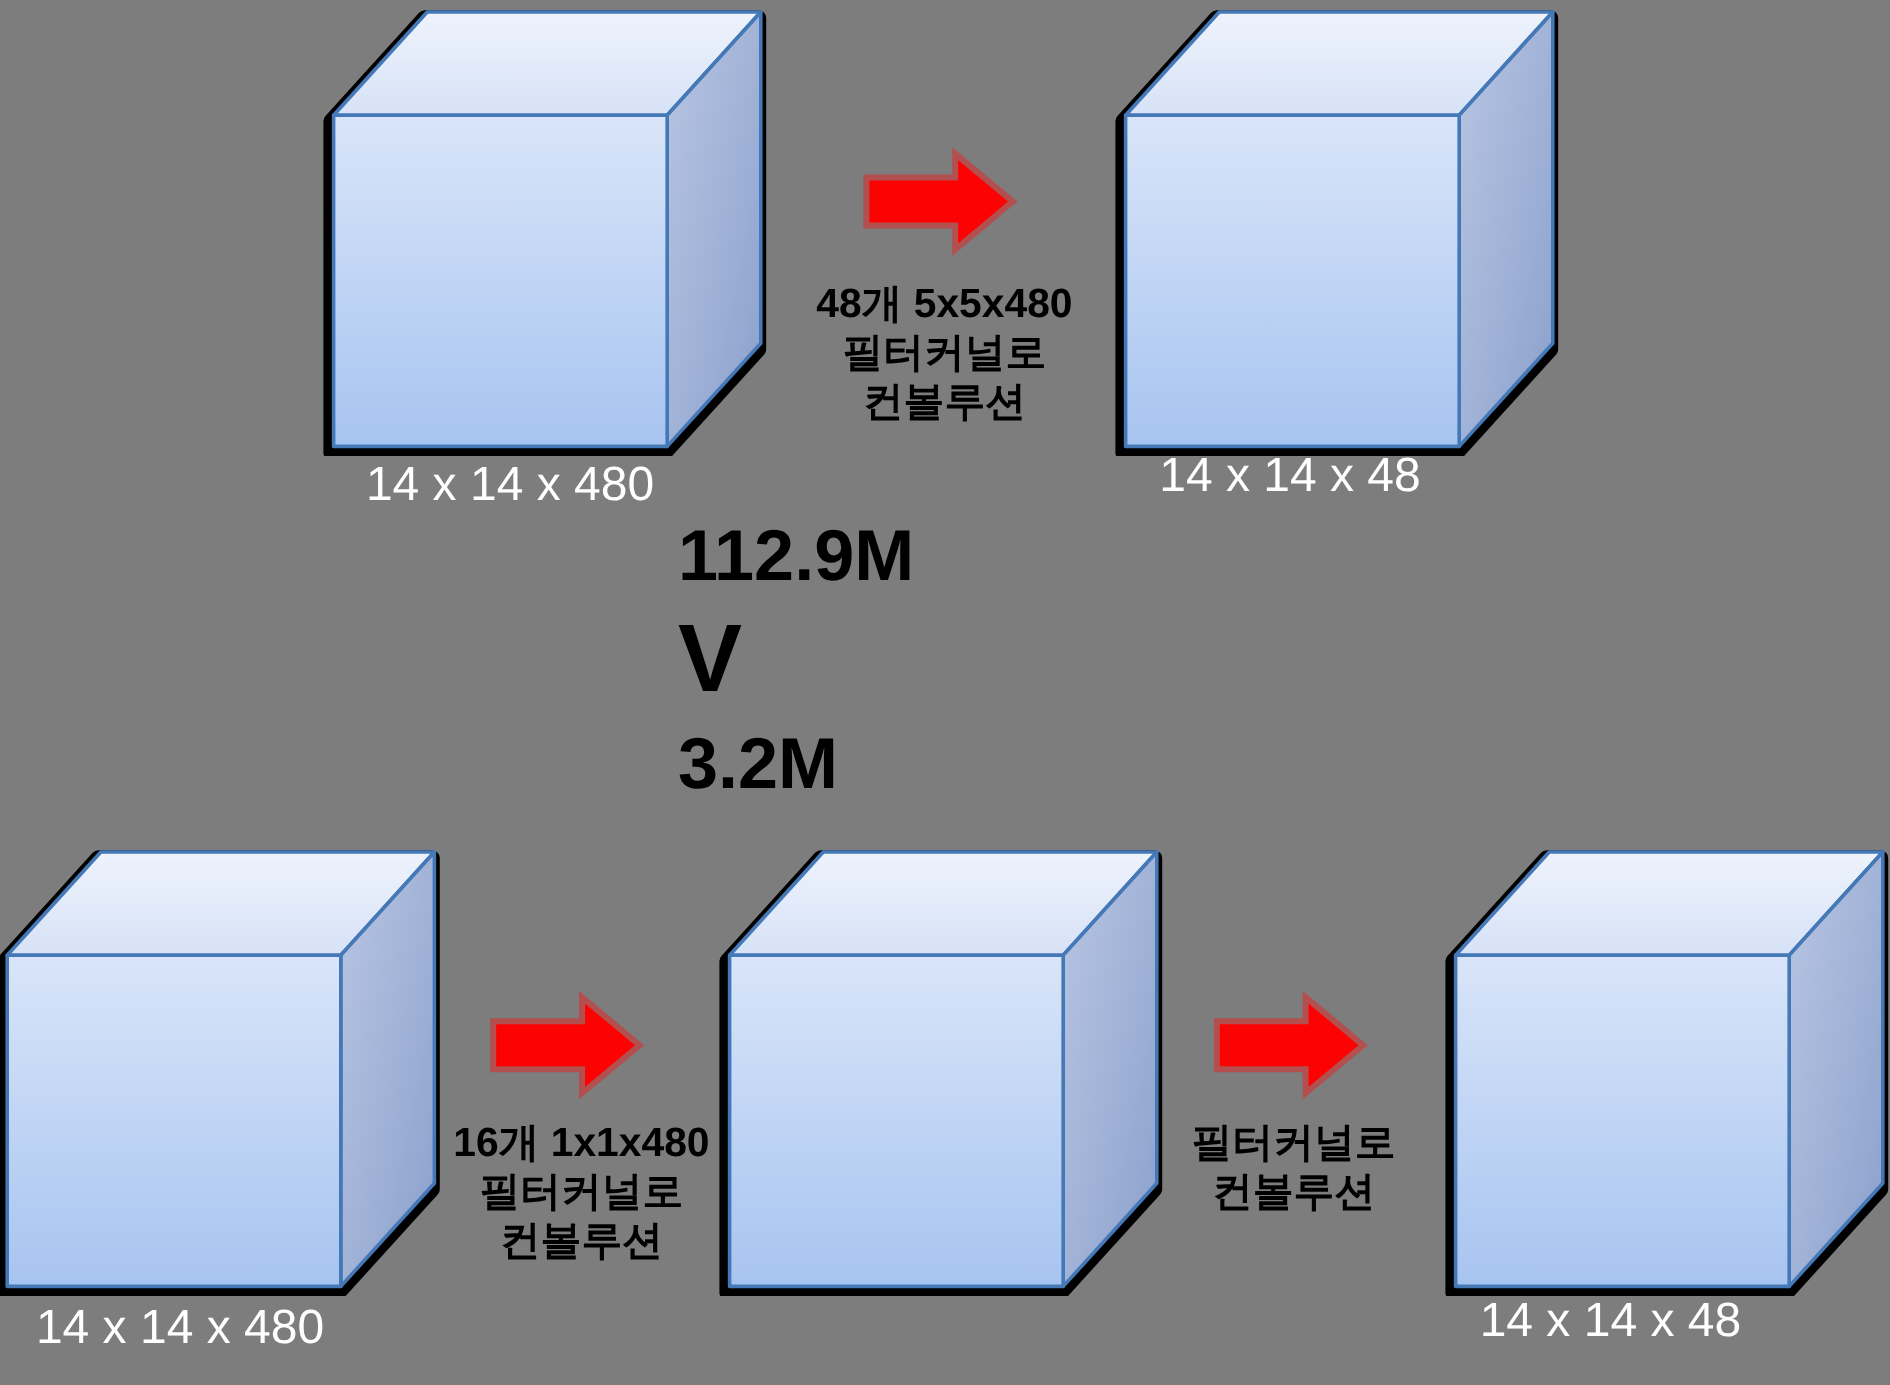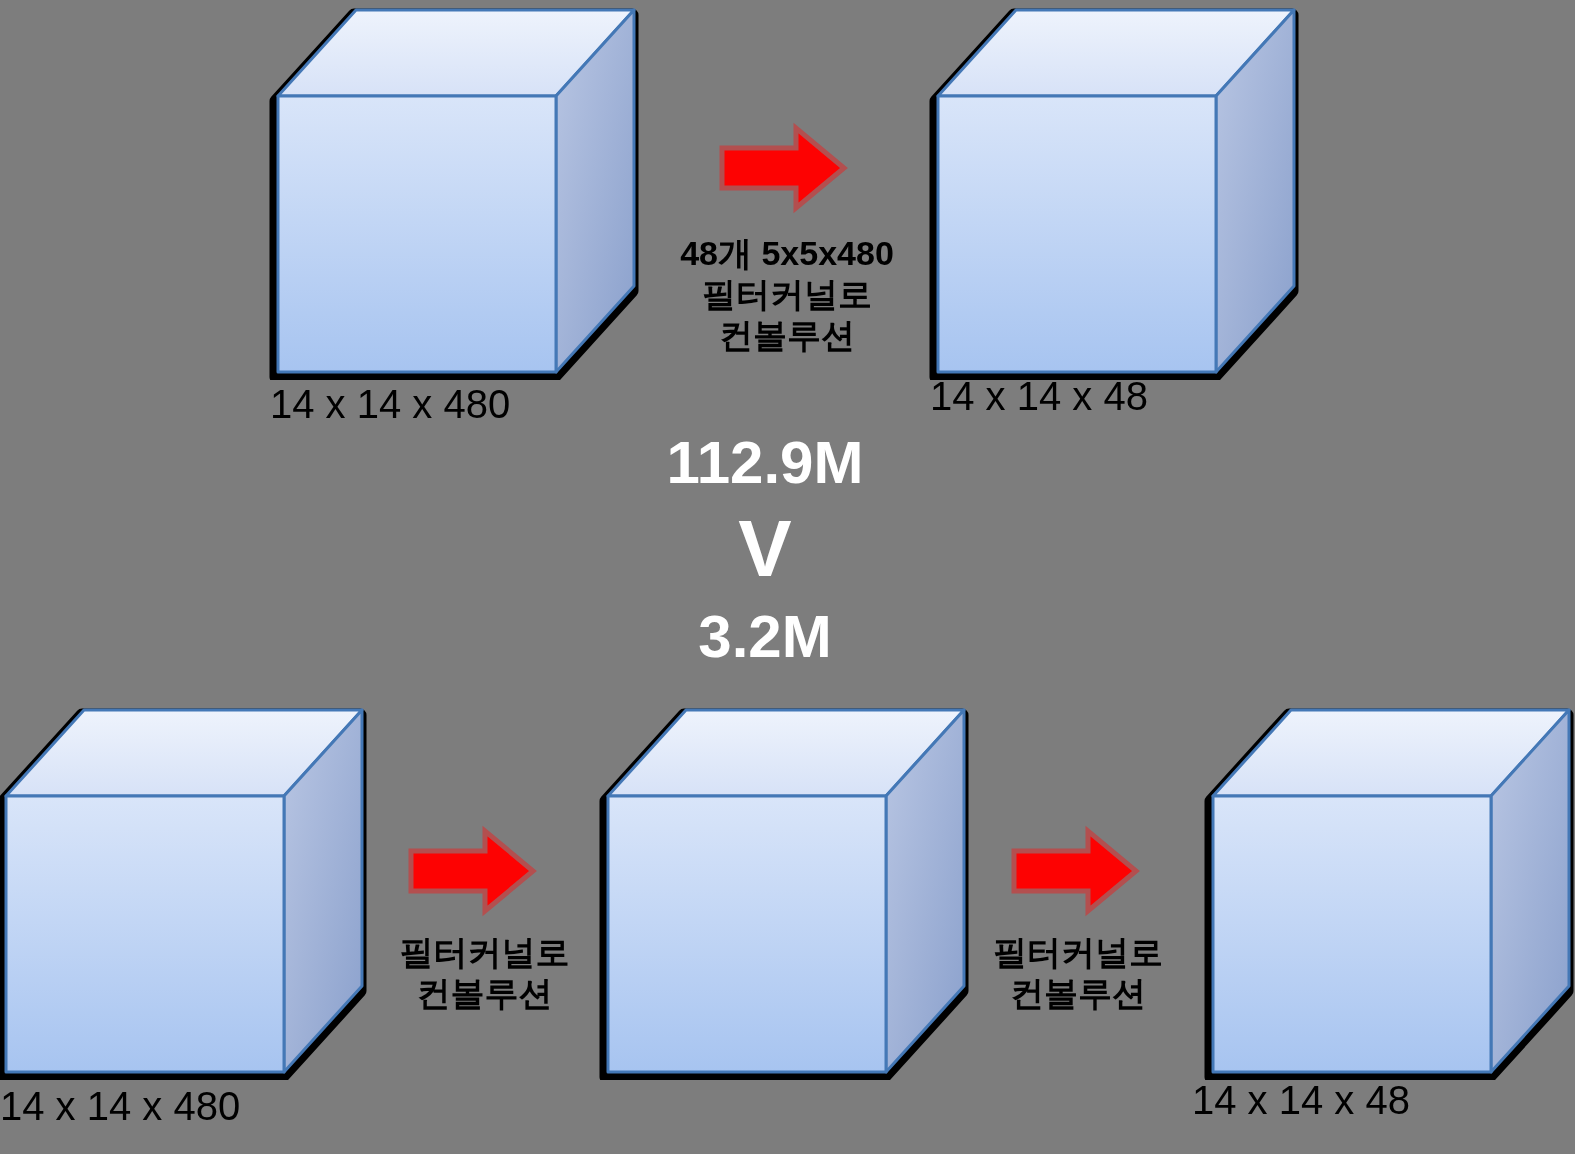--- a/index.html
+++ b/index.html
@@ -15,22 +15,22 @@
   }
   .cube { position:absolute; width:372px; height:380px; }
   .cube-a { left:268px; top:0; }
   .cube-b { left:928px; top:0; }
   .cube-c { left:-4px;  top:700px; }
   .cube-d { left:598px; top:700px; }
   .cube-e { left:1203px; top:700px; }
 
   .dim-label {
     position:absolute;
-    font-size:40px; color:#000000;
-    white-space:nowrap;
+    font-size:40px; color:#ffffff;
+    text-align:center; white-space:nowrap;
   }
   .lbl-a { left:270px;  top:382px;  width:310px; }
   .lbl-b { left:930px;  top:374px;  width:290px; }
   .lbl-c { left:0;      top:1084px; width:300px; }
   .lbl-d { left:590px;  top:1078px; width:300px; }
   .lbl-e { left:1192px; top:1078px; width:300px; }
 
   .arrow { position:absolute; width:134px; height:96px; }
   .arrow-t { left:716px;  top:120px; }
   .arrow-u { left:405px;  top:823px; }
@@ -40,21 +40,21 @@
     position:absolute;
     font-size:34px; line-height:41px; color:#000;
     text-align:center; white-space:nowrap;font-weight:bold;
   }
   .cap-t { left:632px; top:233px; width:310px; }
   .cap-u { left:347px; top:932px; width:275px; }
   .cap-w { left:943px; top:932px; width:270px; }
 
   .compare {
     position:absolute; left:565px; width:400px;
-    text-align:center; color:#ffffff; font-weight:bold; white-space:nowrap;
+    color:#000000; font-weight:bold; white-space:nowrap;
   }
   .cmp-top { top:428px; font-size:60px; }
   .cmp-vs  { top:503px; font-size:80px; }
   .cmp-bot { top:602px; font-size:60px; }
 </style>
 </head>
 <body>
 
 <div id="canvas">
 
@@ -109,20 +109,21 @@
 
   <svg class="cube cube-c" viewBox="0 0 372 380">
       <use href="#cubeShape"></use>
     </svg>
   <div class="dim-label lbl-c">14 x 14 x 480</div>
 
   <svg class="arrow arrow-u" viewBox="0 0 134 96">
       <use href="#arrowShape"></use>
     </svg>
   <div class="conv-caption cap-u">
+    <div>16개 1x1x480</div>
     <div>필터커널로</div>
     <div>컨볼루션</div>
   </div>
 
   <svg class="cube cube-d" viewBox="0 0 372 380">
       <use href="#cubeShape"></use>
     </svg>
 
   <svg class="arrow arrow-w" viewBox="0 0 134 96">
       <use href="#arrowShape"></use>

